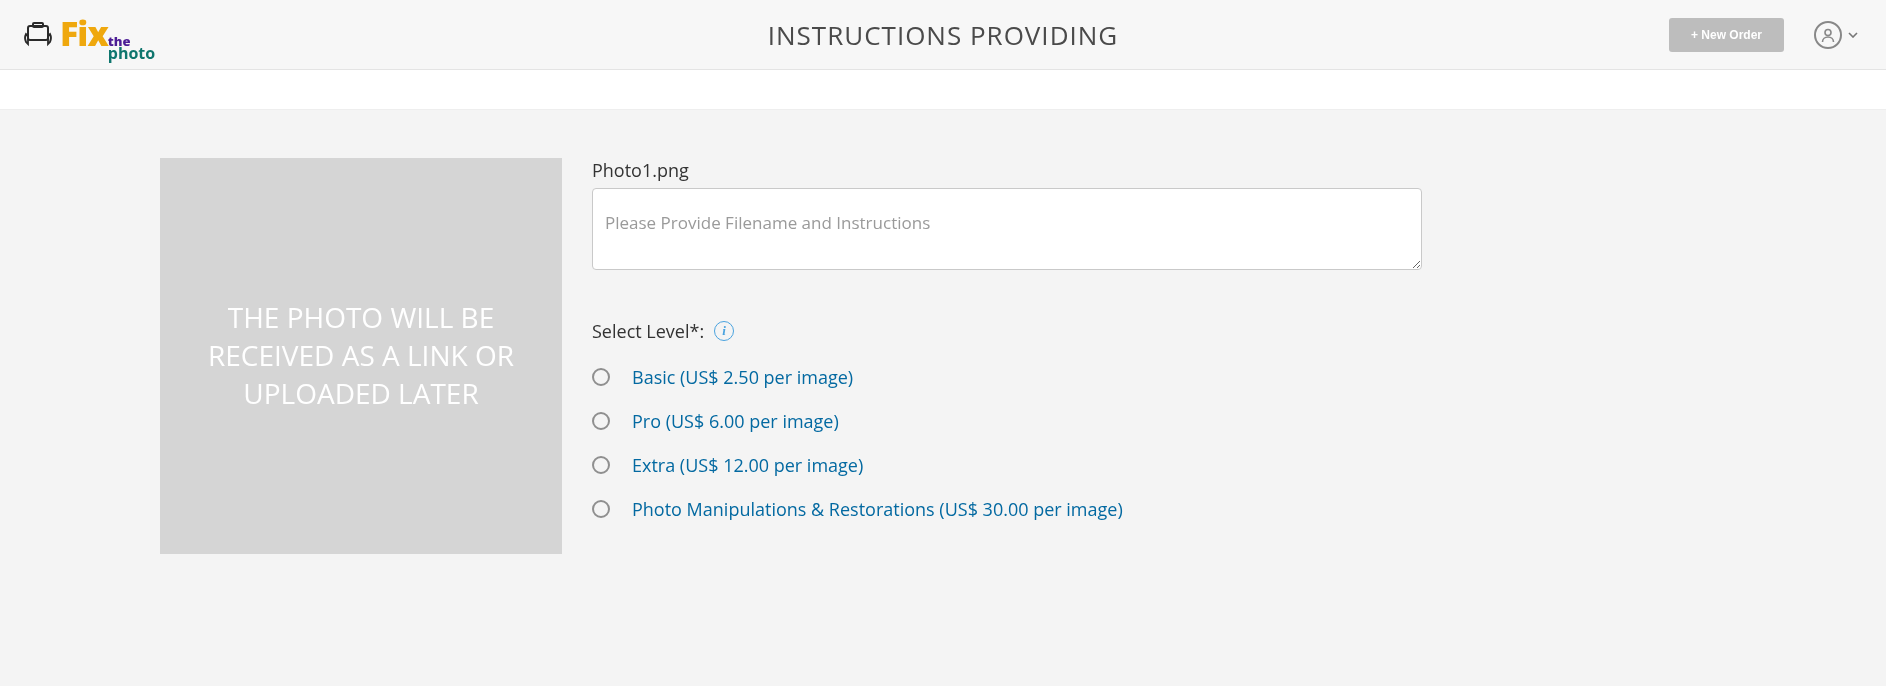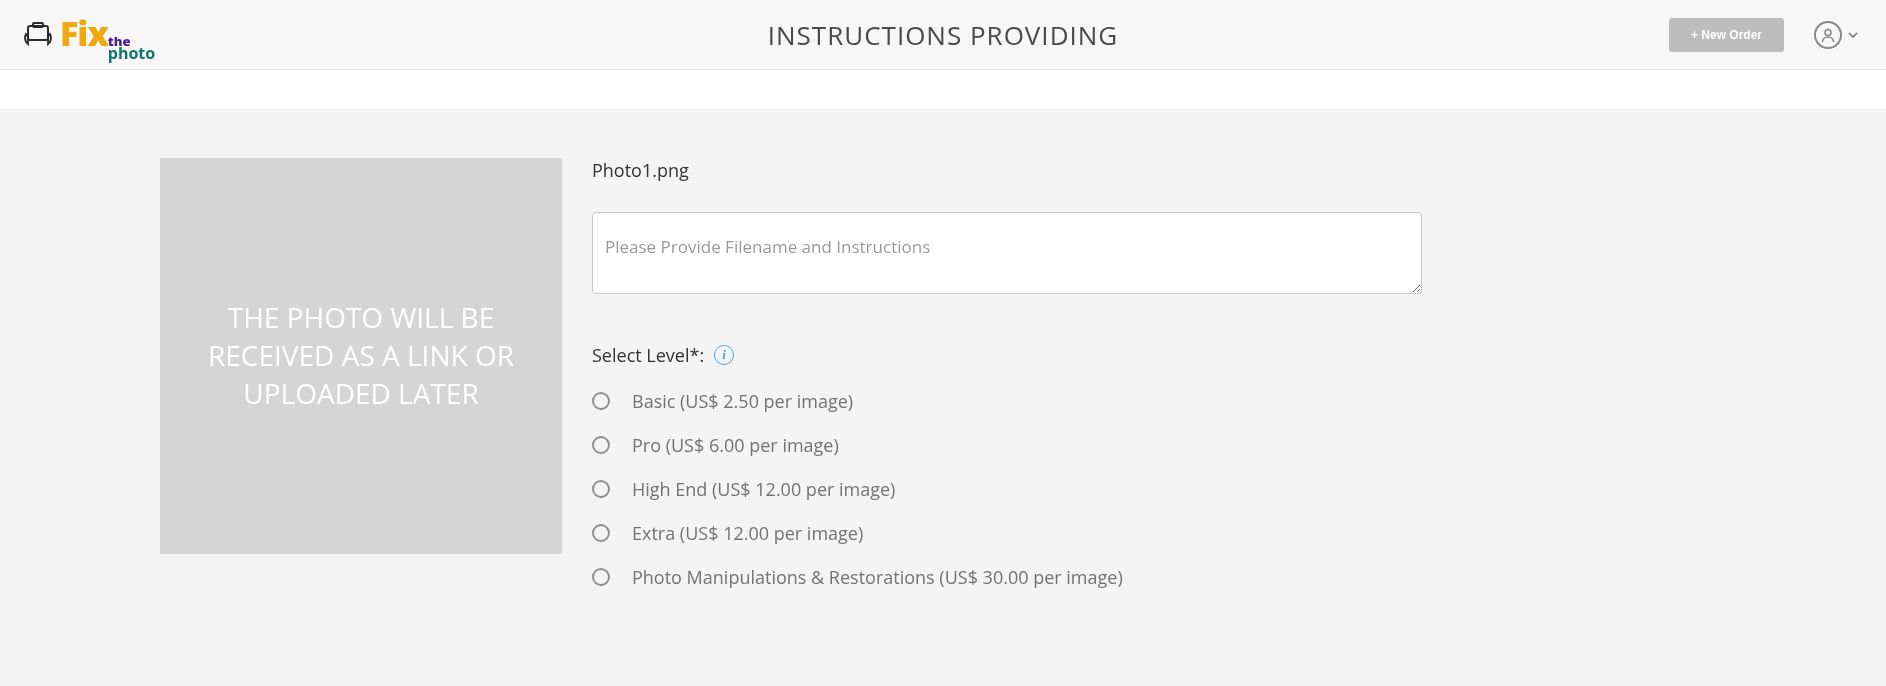--- a/index.html
+++ b/index.html
@@ -114,21 +114,21 @@
     padding: 20px;
     line-height: 1.35;
   }
   .form-col {
     flex: 1;
     max-width: 830px;
   }
   .filename {
     font-size: 18px;
     color: #333;
-    margin-bottom: 30px;
+    margin-bottom: 6px;
   }
   .instructions-input {
     width: 100%;
     height: 82px;
     border: 1px solid #c9c9c9;
     border-radius: 4px;
     padding: 22px 12px;
     font-size: 17px;
     font-family: inherit;
     color: #333;
@@ -162,21 +162,21 @@
     margin-top: 22px;
     display: flex;
     flex-direction: column;
     gap: 20px;
   }
   .radio-item {
     display: flex;
     align-items: center;
     gap: 22px;
     font-size: 18px;
-    color: #737373;
+    color: #0369a1;
     cursor: pointer;
   }
   .radio-circle {
     width: 18px; height: 18px;
     border: 2px solid #8f8f8f;
     border-radius: 50%;
     flex-shrink: 0;
   }
 </style>
 </head>
@@ -236,24 +236,20 @@
       <label class="radio-item">
         <span class="radio-circle"></span>
         <span>Basic (US$ 2.50 per image)</span>
       </label>
       <label class="radio-item">
         <span class="radio-circle"></span>
         <span>Pro (US$ 6.00 per image)</span>
       </label>
       <label class="radio-item">
         <span class="radio-circle"></span>
-        <span>High End (US$ 12.00 per image)</span>
-      </label>
-      <label class="radio-item">
-        <span class="radio-circle"></span>
         <span>Extra (US$ 12.00 per image)</span>
       </label>
       <label class="radio-item">
         <span class="radio-circle"></span>
         <span>Photo Manipulations &amp; Restorations (US$ 30.00 per image)</span>
       </label>
     </div>
   </div>
 </div>
 

